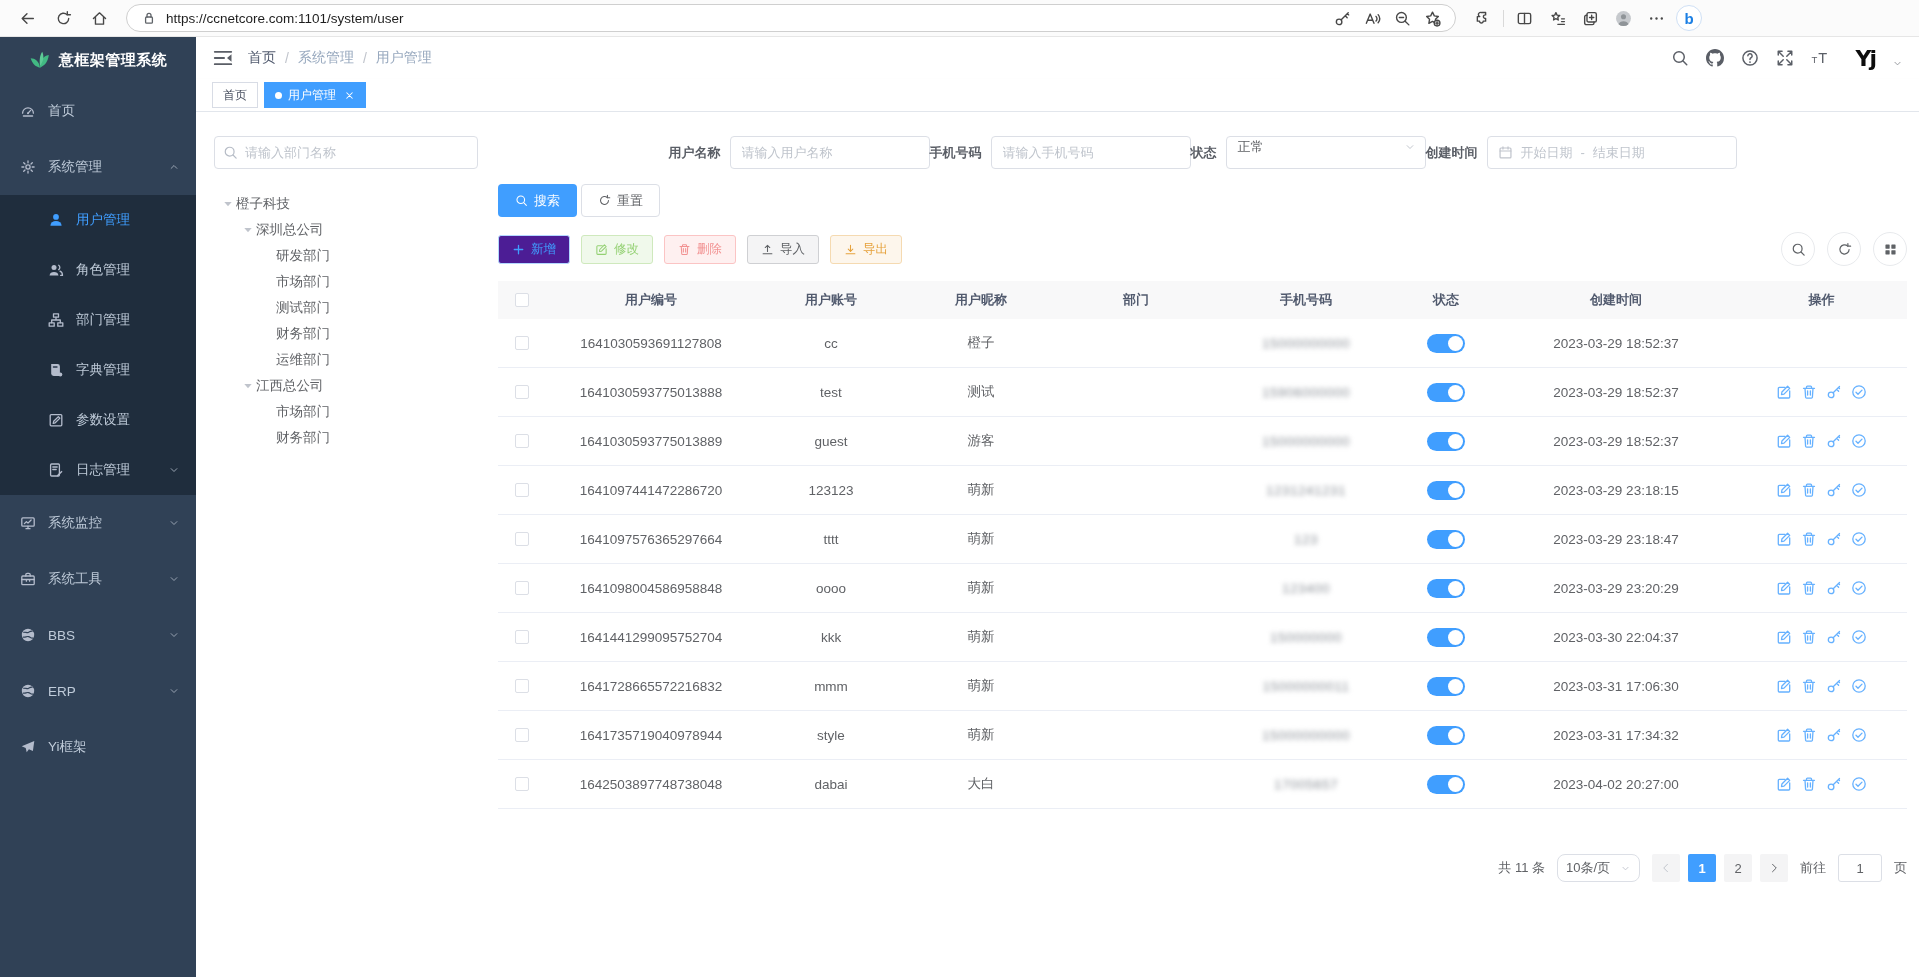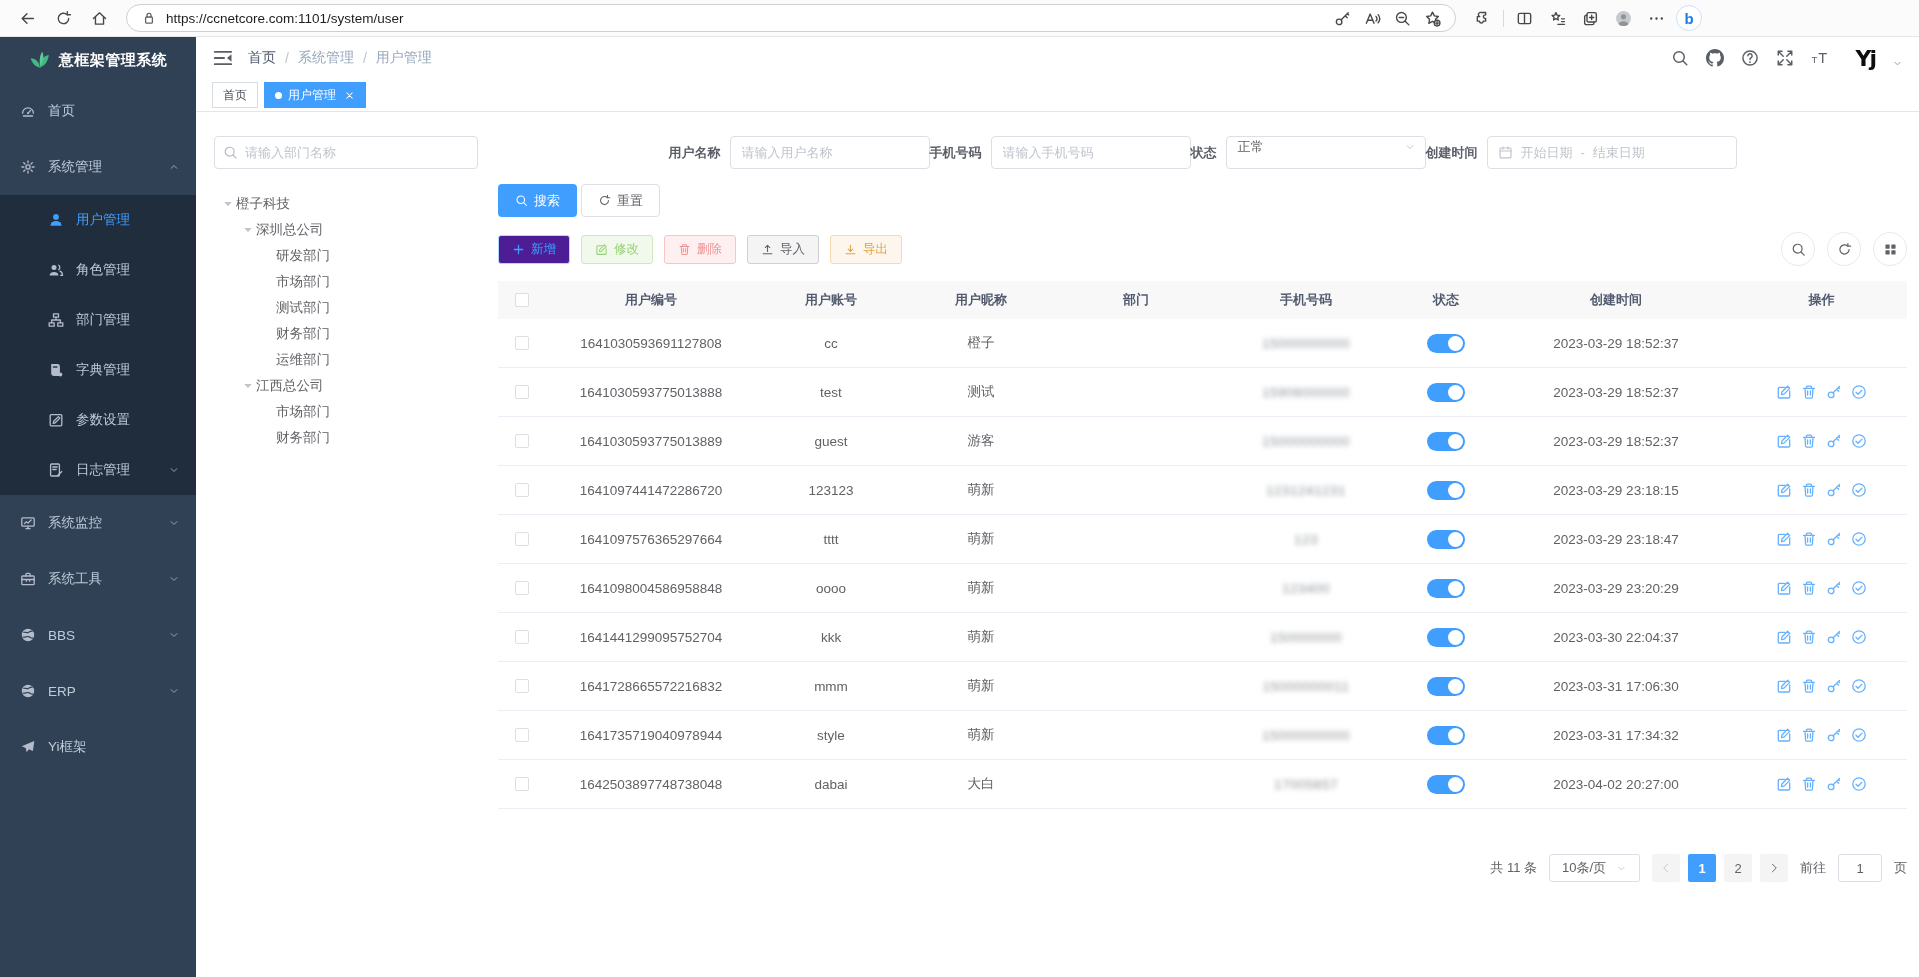--- a/index.html
+++ b/index.html
@@ -107,21 +107,21 @@
 .trow{height:49px;border-bottom:1px solid #ebeef5;font-size:13.5px;color:#606266}
 .cbx{width:14px;height:14px;border:1px solid #dcdfe6;border-radius:2px;background:#fff;cursor:pointer}
 .switch{width:38px;height:19px;border-radius:10px;background:#409EFF;position:relative;cursor:pointer}
 .switch::after{content:"";position:absolute;right:2px;top:2px;width:15px;height:15px;border-radius:50%;background:#fff}
 .masked{filter:blur(2.6px);color:#8d9299;letter-spacing:.5px}
 .ops{display:flex;gap:9px}
 .op{width:16px;height:16px;color:#66b1ff;cursor:pointer}
 
 
 .pag{margin-top:45px;display:flex;align-items:center;justify-content:flex-end;gap:12px;color:#606266;font-size:13px;padding-bottom:20px}
-.psel{width:91px;height:28px;border:1px solid #dcdfe6;border-radius:3px;display:flex;align-items:center;justify-content:center;gap:10px;cursor:pointer;background:#fff}
+.psel{width:83px;height:28px;border:1px solid #dcdfe6;border-radius:8px;display:flex;align-items:center;justify-content:center;gap:10px;cursor:pointer;background:#fff}
 .psel .arr{width:11px;height:11px;color:#c0c4cc}
 .pbtn{min-width:28px;height:28px;border-radius:2px;background:#f4f4f5;display:flex;align-items:center;justify-content:center;cursor:pointer;color:#606266;font-size:13px}
 .pbtn .ic{width:12px;height:12px}
 .pbtn.prev{color:#c0c4cc}
 .pbtn.page.active{background:#409EFF;color:#fff;font-weight:700}
 .pager{display:flex;gap:8px}
 .goto-input{width:44px;height:28px;border:1px solid #dcdfe6;border-radius:3px;text-align:center;font-size:13px;color:#606266;outline:none;font-family:inherit}
 </style>
 </head>
 <body>

